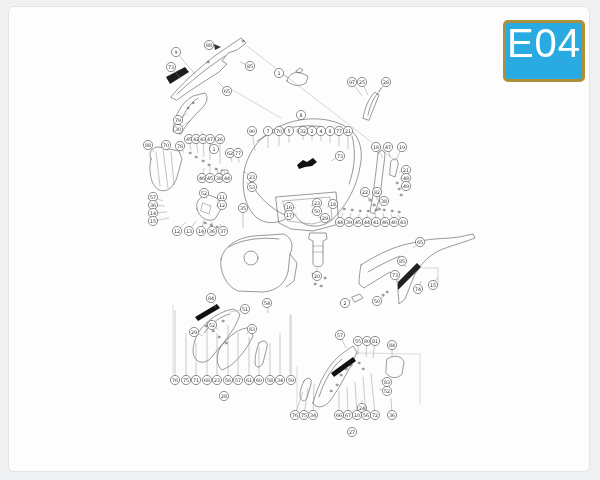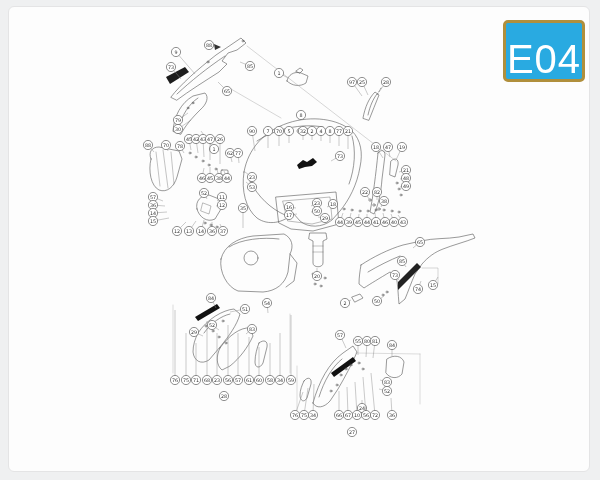--- a/index.html
+++ b/index.html
@@ -15,21 +15,21 @@
     border:1px solid var(--card-border,#e4e4e5);
     border-radius:6px;
     box-sizing:border-box;
   }
   .badge{
     position:absolute;top:20px;right:15px;width:82px;height:62px;
     background:var(--badge-fill,#29aae1);
     border:3px solid var(--badge-border,#b08f3c);
     border-radius:5px;
     box-sizing:border-box;
-    display:flex;align-items:flex-end;justify-content:center;
+    display:flex;align-items:flex-start;justify-content:center;
   }
   .badge span{
     color:var(--badge-text,#ffffff);
     font-size:40px;line-height:1;font-weight:400;letter-spacing:1px;
     font-family:"Liberation Sans", sans-serif;
   }
   svg{position:absolute;left:0;top:0;}
   svg text{font-family:"DejaVu Sans", sans-serif;}
 </style>
 </head>

